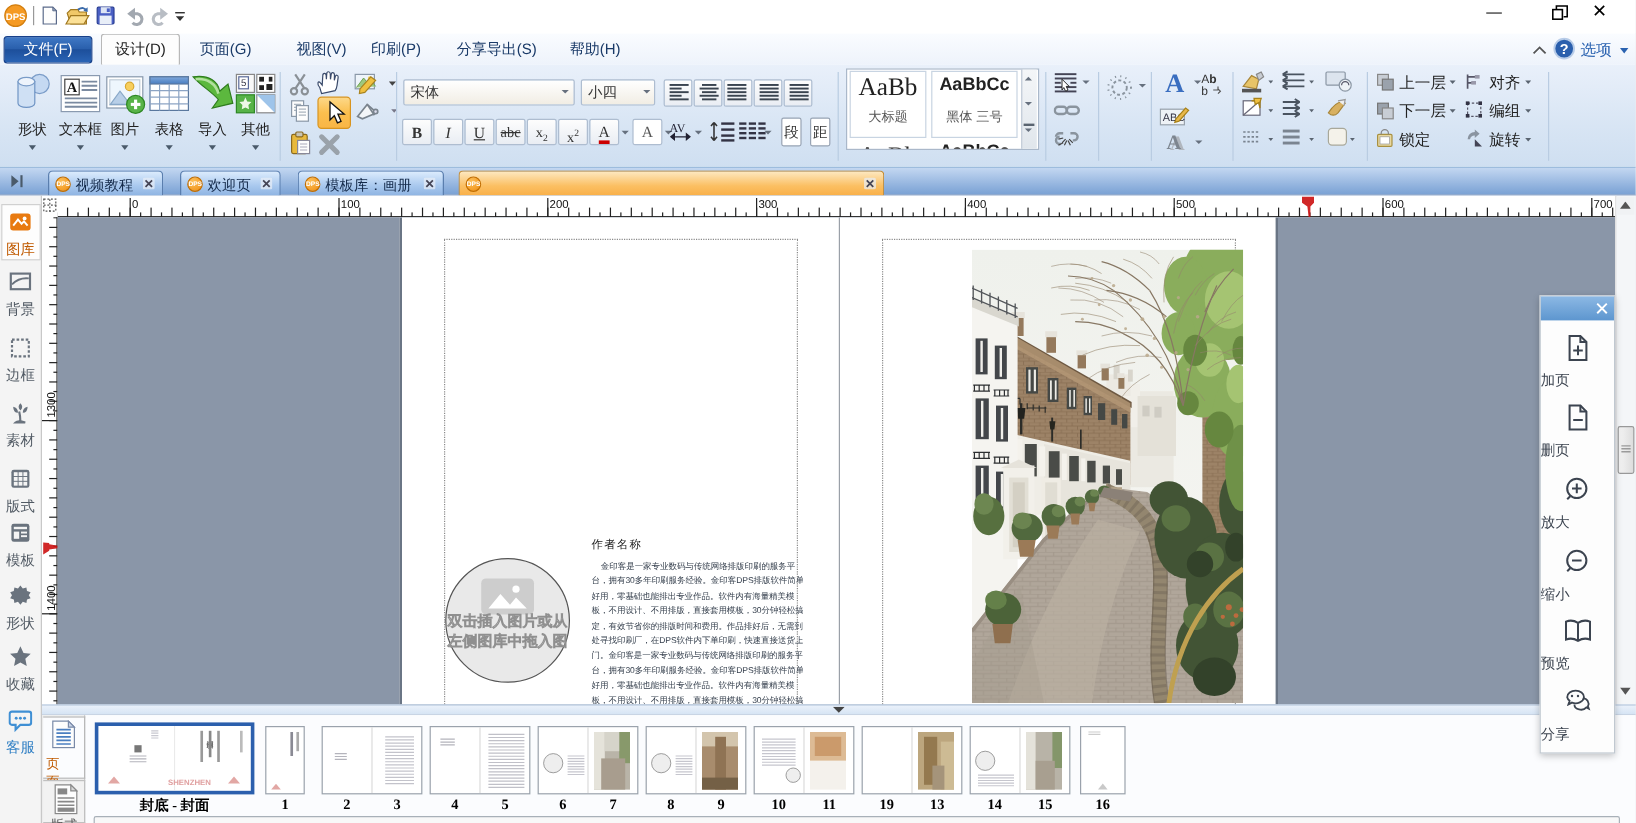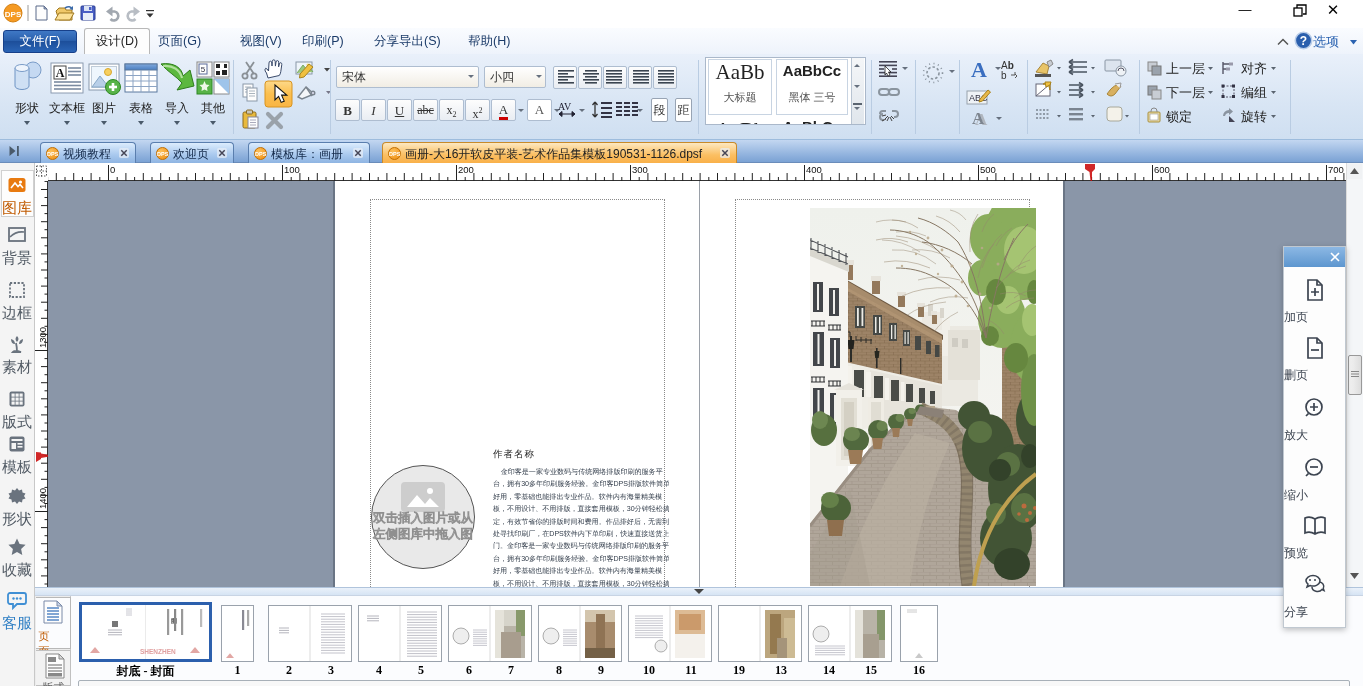--- a/index.html
+++ b/index.html
@@ -1,40 +1,40 @@
 <!DOCTYPE html>
 <html><head><meta charset="utf-8"><style>
 *{margin:0;padding:0;box-sizing:border-box}
 html,body{width:1363px;height:686px;overflow:hidden;font-family:"Liberation Sans",sans-serif;background:#fff}
 .abs{position:absolute}
 #titlebar{position:absolute;left:0;top:0;width:1363px;height:28px;background:#fff}
 #title{position:absolute;left:0;top:4px;width:1363px;text-align:center;font-size:12px;color:#000}
 .winbtn{position:absolute;top:0;width:44px;height:22px;color:#000;font-size:13px;text-align:center;line-height:20px}
 #menubar{position:absolute;left:0;top:28px;width:1363px;height:26px;background:linear-gradient(#fafcff,#eef3fb)}
-.menuitem{position:absolute;top:3px;height:21px;line-height:21px;font-size:12.5px;color:#1a3a68;text-align:left}
+.menuitem{position:absolute;top:3px;height:21px;line-height:21px;font-size:12.5px;color:#1a3a68;text-align:center}
 #filebtn{position:absolute;left:3px;top:2px;width:74px;height:23px;border-radius:3px;background:linear-gradient(#3f78c5 0%,#2a60ad 45%,#1d4f9b 50%,#2a64b5 100%);border:1px solid #17408a;color:#fff;font-size:12.5px;text-align:center;line-height:21px}
 #designtab{position:absolute;left:84px;top:0px;width:66px;height:26px;background:#fdfdfd;border:1px solid #b8b8b8;border-bottom:none;border-radius:3px 3px 0 0;color:#222;font-size:12.5px;text-align:center;line-height:24px}
 #ribbon{position:absolute;left:0;top:54px;width:1363px;height:86px;background:linear-gradient(#e9f0fa,#d8e5f4 60%,#cfdff1);border-bottom:1px solid #9dbcdd}
 .rsep{position:absolute;top:60px;height:74px;width:1px;background:#b9cce2}
 .bigbtn{position:absolute;top:100px;text-align:center;font-size:12px;color:#222;width:40px}
 .darr{position:absolute;width:0;height:0;border-left:3.5px solid transparent;border-right:3.5px solid transparent;border-top:4px solid #4a5a6a}
 .fontbox{position:absolute;background:linear-gradient(#fff,#f1ede4);border:1px solid #aebdd0;border-radius:2px;font-size:12px;color:#333;padding-left:5px}
 .tbtn{position:absolute;background:linear-gradient(#fdfdfd,#e9edf3);border:1px solid #aebdd0;border-radius:2px;text-align:center;color:#333}
 .ddar{position:absolute;width:0;height:0;border-left:3px solid transparent;border-right:3px solid transparent;border-top:3.5px solid #66707e}
 #tabbar{position:absolute;left:0;top:140px;width:1363px;height:23px;background:linear-gradient(#c3d7f1,#8fb1dd 70%,#7ba2d4);border-bottom:1px solid #6a8cba}
 .dtab{position:absolute;top:2px;height:21px;border:1px solid #5a7eae;border-bottom:none;border-radius:4px 4px 0 0;background:linear-gradient(#dcecfd,#a8c8ee 60%,#8fb4e2);font-size:12px;color:#142a4a;white-space:nowrap}
 .dtab .dpsico{position:absolute;left:5px;top:3.5px;width:13px;height:13px;border-radius:50%;background:radial-gradient(circle at 35% 30%,#fdc05a,#ef8d10);border:.5px solid #c06d00;color:#fff;font-size:5.5px;font-weight:bold;text-align:center;line-height:13px}
 .dtab .tlbl{position:absolute;left:22px;top:3px}
 .dtab .tx{position:absolute;top:5px;width:10px;height:10px}
 #hruler{position:absolute;left:48px;top:163px;width:1298px;height:18px;background:#fff;border-bottom:1px solid #333}
 #vruler{position:absolute;left:35px;top:181px;width:13px;height:406px;background:#fff;border-right:1px solid #333}
 #rcorner{position:absolute;left:35px;top:163px;width:13px;height:18px;background:#fff}
 #sidebar{position:absolute;left:0;top:163px;width:35px;height:523px;background:#f4f4f4;border-right:1px solid #c8c8c8;z-index:6}
 .sbitem{position:absolute;left:0;width:34px;text-align:center}
-.sbitem .slbl{font-size:15px;color:#5a6470;margin-top:0px}
+.sbitem .slbl{font-size:12px;color:#5a6470;margin-top:0px}
 #canvas{position:absolute;left:48px;top:181px;width:1298px;height:406px;background:#8a96a8;overflow:hidden}
 #pages{position:absolute;left:285px;top:0;width:732px;height:406px;background:#fff;border-left:2px solid #6a7585;border-right:2px solid #6a7585}
 .dotm{position:absolute;border:1px dotted #8a8a8a}
 #vscroll{position:absolute;left:1346px;top:163px;width:17px;height:424px;background:#f4f6f8;border-left:1px solid #dcdcdc}
 #splitter{position:absolute;left:35px;top:587px;width:1328px;height:9px;background:linear-gradient(#eaf1fa,#d6e4f4);border-top:1px solid #b0c4dc;border-bottom:1px solid #c8d4e4}
 #bottompanel{position:absolute;left:35px;top:596px;width:1328px;height:90px;background:#fbfcfe}
 .thumbbox{position:absolute;top:8px;background:#fff;border:1px solid #9aa2ac}
 .thumblbl{position:absolute;top:68px;font-size:12px;color:#000;text-align:center;font-family:"Liberation Serif",serif;font-weight:bold}
 #rpanel{position:absolute;left:1283px;top:246px;width:63px;height:382px;background:#fdfdfd;border:1px solid #c0c8d0;box-shadow:0 2px 6px rgba(0,0,0,.25)}
 #rpanelhead{position:absolute;left:0;top:0;width:61px;height:20px;background:linear-gradient(#8cb8e4,#5d96cf)}
@@ -512,21 +512,20 @@
     <div class="dtab" style="left:248px;width:122px">
       <div class="dpsico">DPS</div>
       <div class="tlbl">模板库：画册</div>
       <svg class="tx" style="right:6px" width="11" height="11" viewBox="0 0 11 11">
         <rect x="0" y="0" width="11" height="11" rx="2" fill="#e8eef6" opacity="0.7"></rect>
         <path d="M2.5 2.5 l6 6 M8.5 2.5 l-6 6" stroke="#445" stroke-width="1.6"></path>
       </svg>
     </div>
     <div class="dtab" style="left:382px;width:355px;background:linear-gradient(#fde8c0,#fbbf62 60%,#f9b049);border-color:#c88a2a;color:#222">
       <div class="dpsico">DPS</div>
-      <div class="tlbl">画册-大16开软皮平装-艺术作品集模板190531-1126.dpsf</div>
       <svg class="tx" style="right:6px" width="11" height="11" viewBox="0 0 11 11">
         <rect x="0" y="0" width="11" height="11" rx="2" fill="#e8eef6" opacity="0.7"></rect>
         <path d="M2.5 2.5 l6 6 M8.5 2.5 l-6 6" stroke="#445" stroke-width="1.6"></path>
       </svg>
     </div>
   </div>
 <div id="hruler"><svg width="1298" height="18" viewBox="0 0 1298 18">
       <rect x="-0.9" y="14" width="1" height="4" fill="#222"></rect>
       <rect x="7.8" y="10" width="1" height="8" fill="#222"></rect>
       <rect x="16.5" y="14" width="1" height="4" fill="#222"></rect>

